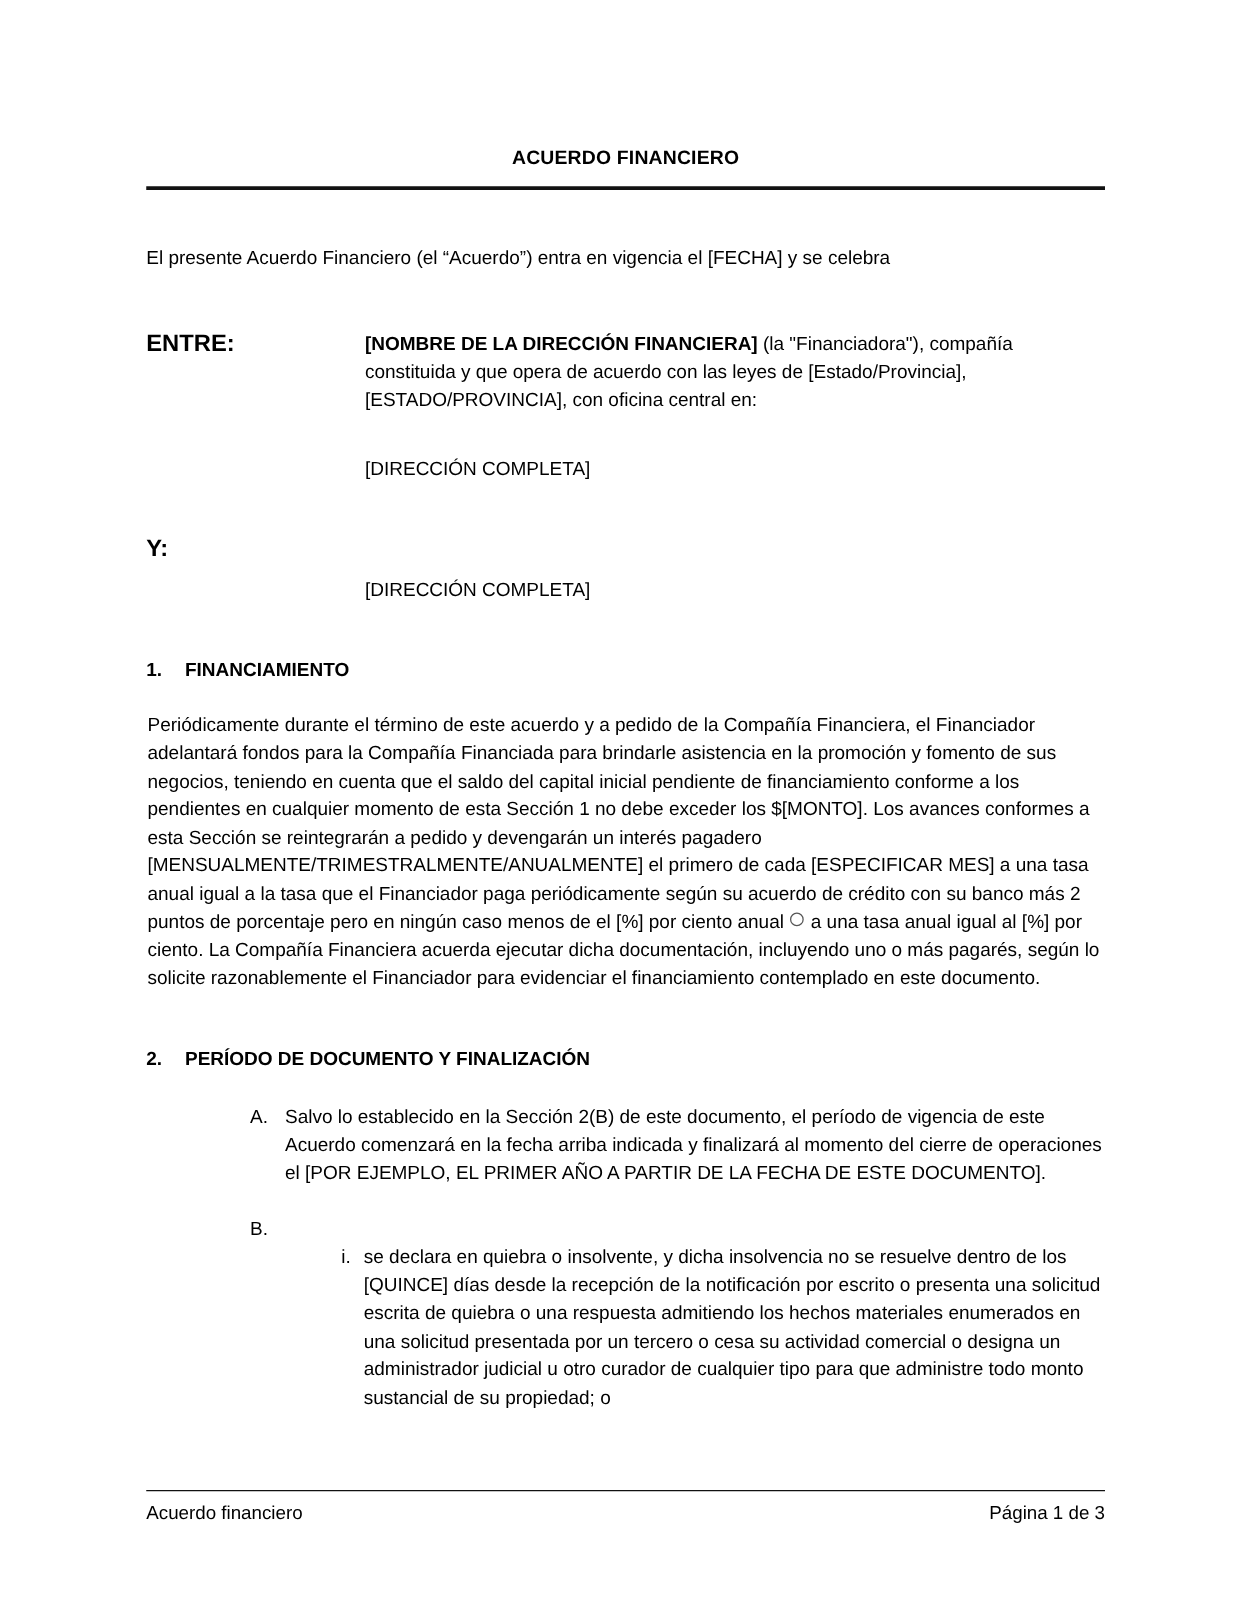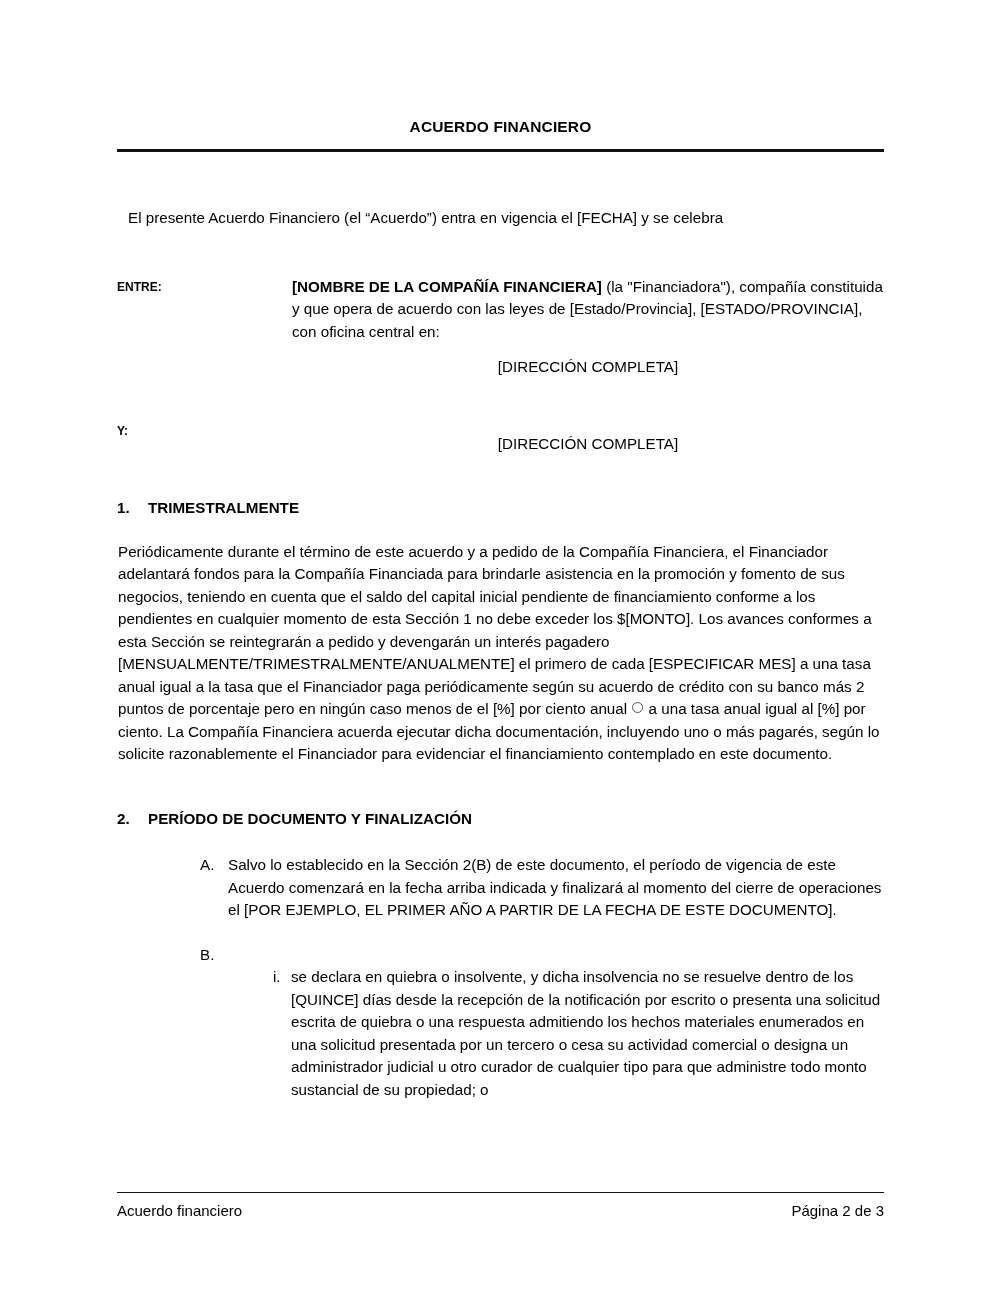--- a/index.html
+++ b/index.html
@@ -50,44 +50,43 @@
   .body {
     position: absolute;
     left: 117px;
     top: 196px;
     width: 767px;
     font-size: 15.2px;
     line-height: 22.5px;
   }
 
   .intro-line {
-    margin: 11px;
+    margin: 0;
   }
 
   .party-block {
     display: flex;
     margin-top: 46px;
   }
   .party-block.second {
     margin-top: 41px;
   }
   .party-label {
     flex: 0 0 175px;
     font-weight: bold;
-    font-size: 12px;
+    font-size: 19px;
   }
   .party-body {
     flex: 1 1 auto;
   }
   .party-body p {
     margin: 0;
   }
   .party-body .address {
-    margin-top: 13px;
-    text-align: center;
+    margin-top: 33px;
   }
   .party-name {
     font-weight: bold;
   }
 
   .consideration {
     margin: 0;
     margin-top: 46px;
   }
 
@@ -185,37 +184,37 @@
     <div class="header-rule"></div>
   </div>
 
   <div class="body">
 
     <p class="intro-line">El presente Acuerdo Financiero (el “Acuerdo”) entra en vigencia el [FECHA] y se celebra</p>
 
     <div class="party-block">
       <div class="party-label">ENTRE:</div>
       <div class="party-body">
-        <p><span class="party-name">[NOMBRE DE LA COMPAÑÍA FINANCIERA]</span><span> (la "Financiadora"), compañía constituida y que opera de acuerdo con las leyes de [Estado/Provincia], [ESTADO/PROVINCIA], con oficina central en:</span></p>
+        <p><span class="party-name">[NOMBRE DE LA DIRECCIÓN FINANCIERA]</span><span> (la "Financiadora"), compañía constituida y que opera de acuerdo con las leyes de [Estado/Provincia], [ESTADO/PROVINCIA], con oficina central en:</span></p>
         <p class="address">[DIRECCIÓN COMPLETA]</p>
       </div>
     </div>
 
     <div class="party-block second">
       <div class="party-label">Y:</div>
       <div class="party-body">
         <p class="address">[DIRECCIÓN COMPLETA]</p>
       </div>
     </div>
 
 
     <div class="section">
       <div class="section-heading">
         <span class="section-num">1.</span>
-        <span class="section-title">TRIMESTRALMENTE</span>
+        <span class="section-title">FINANCIAMIENTO</span>
       </div>
       <p class="section-para"><span>Periódicamente durante el término de este acuerdo y a pedido de la Compañía Financiera, el Financiador adelantará fondos para la Compañía Financiada para brindarle asistencia en la promoción y fomento de sus negocios, teniendo en cuenta que el saldo del capital inicial pendiente de financiamiento conforme a los pendientes en cualquier momento de esta Sección 1 no debe exceder los $[MONTO]. Los avances conformes a esta Sección se reintegrarán a pedido y devengarán un interés pagadero [MENSUALMENTE/TRIMESTRALMENTE/ANUALMENTE] el primero de cada [ESPECIFICAR MES] a una tasa anual igual a la tasa que el Financiador paga periódicamente según su acuerdo de crédito con su banco más 2 puntos de porcentaje pero en ningún caso menos de el [%] por ciento anual</span> <span class="circle-mark"></span> <span>a una tasa anual igual al [%] por ciento.  La Compañía Financiera acuerda ejecutar dicha documentación, incluyendo uno o más pagarés, según lo solicite razonablemente el Financiador para evidenciar el financiamiento contemplado en este documento.</span></p>
     </div>
 
     <div class="section">
       <div class="section-heading">
         <span class="section-num">2.</span>
         <span class="section-title">PERÍODO DE DOCUMENTO Y FINALIZACIÓN</span>
       </div>
 
@@ -240,17 +239,17 @@
 
       </div>
     </div>
 
   </div>
 
   <div class="footer">
     <div class="footer-rule"></div>
     <div class="footer-row">
       <span>Acuerdo financiero</span>
-      <span>Página 2 de 3</span>
+      <span>Página 1 de 3</span>
     </div>
   </div>
 
 </div>
 
 </body></html>

